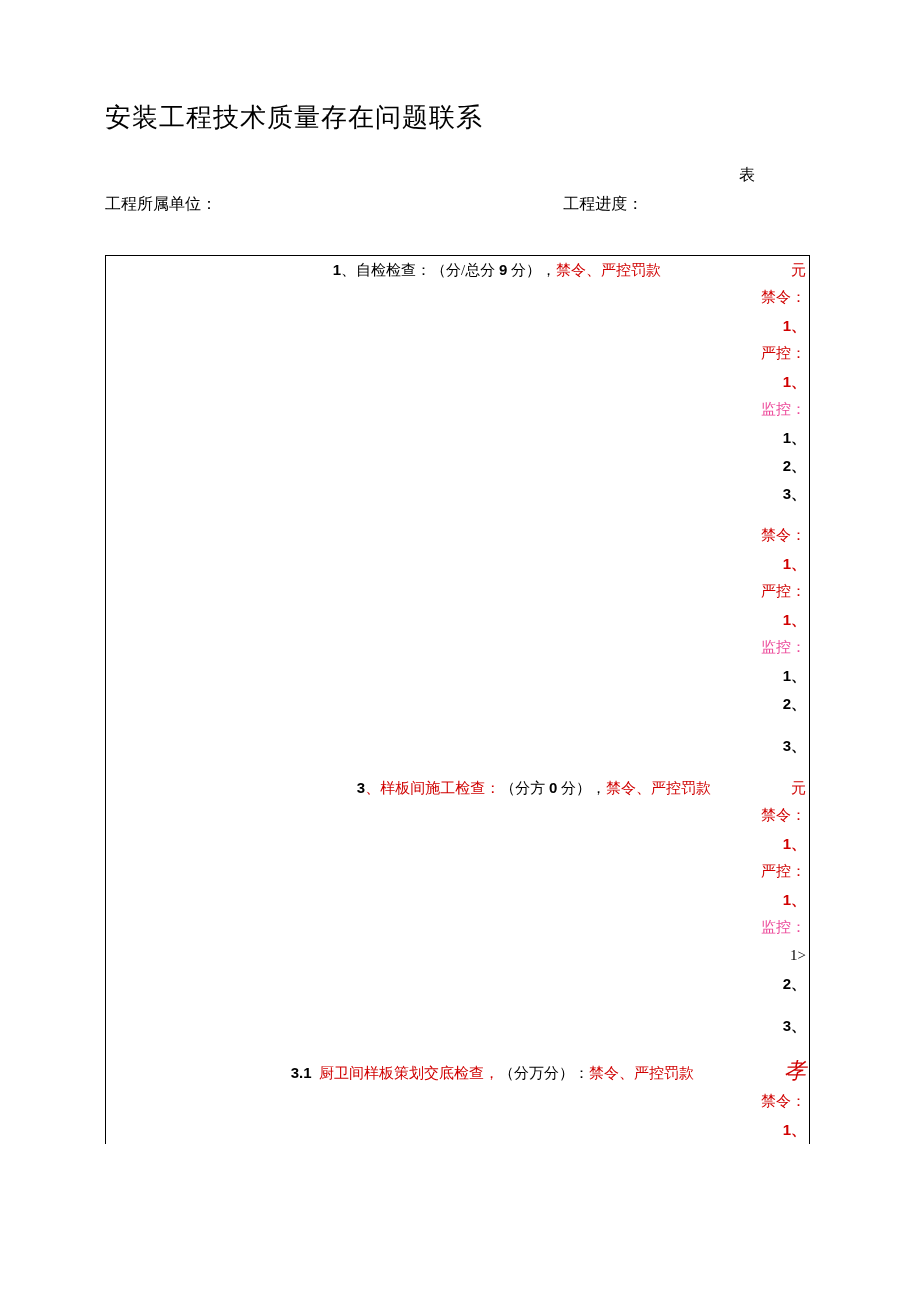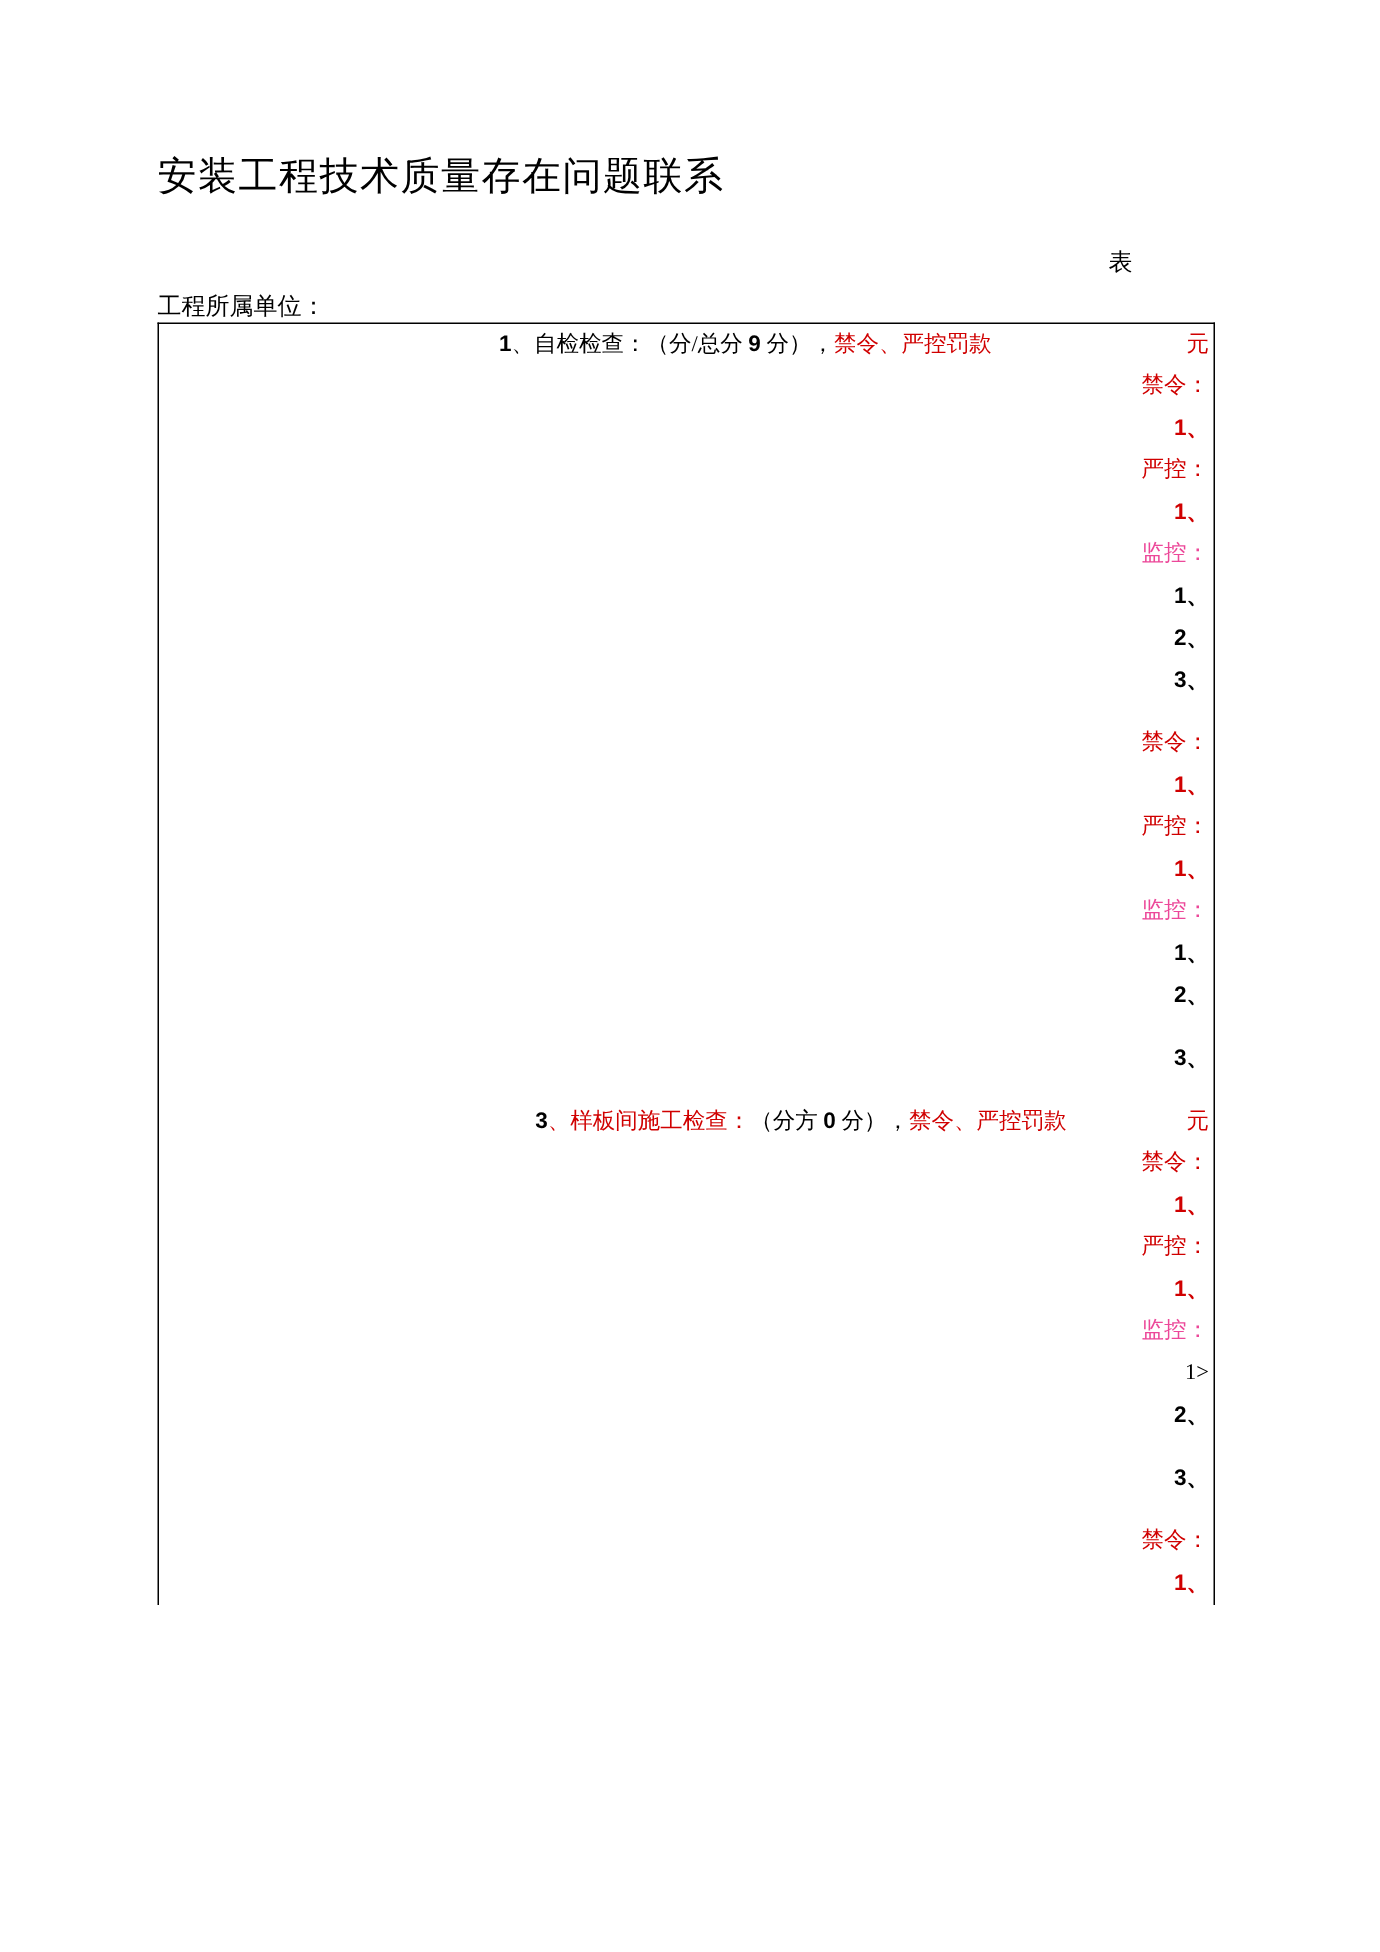--- a/index.html
+++ b/index.html
@@ -24,20 +24,21 @@
     }
     .table-marker {
       text-align: right;
       font-size: 16px;
       padding-right: 55px;
       margin-bottom: 8px;
     }
     .header-row {
       display: flex;
       font-size: 16px;
+      margin-bottom: 40px;
       padding-left: 0;
     }
     .header-left { flex: 0 0 65%; }
     .header-right { flex: 0 0 35%; }
     .content-box {
       border: 1px solid #000;
       border-bottom: none;
       padding: 0;
       font-size: 15px;
       line-height: 1.0;
@@ -64,20 +65,21 @@
     }
   </style>
 </head>
 <body>
 
 <div class="page">
   <h1 class="title">安装工程技术质量存在问题联系</h1>
   <div class="table-marker">表</div>
   <div class="header-row">
     <div class="header-left">工程所属单位：</div>
+    <div class="header-right">工程进度：</div>
   </div>
 
   <div class="content-box">
 
     <div class="line">
       <span class="bold sans">1</span><span>、自检检查：（</span><span>分/总分 </span><span class="bold sans">9</span><span> 分），</span><span class="red">禁令、严控罚款</span><span class="red yuan-offset">元</span>
     </div>
     <div class="line red">禁令：</div>
     <div class="line red bold sans">1、</div>
     <div class="line red">严控：</div>
@@ -106,17 +108,20 @@
     <div class="line red bold sans">1、</div>
     <div class="line red">严控：</div>
     <div class="line red bold sans">1、</div>
     <div class="line black">监控：</div>
     <div class="line">1&gt;</div>
     <div class="line bold sans">2、</div>
     <div class="spacer"></div>
     <div class="line bold sans">3、</div>
     <div class="spacer"></div>
 
+    <div class="line">
+      <span class="bold sans">3.1</span><span>&nbsp;&nbsp;</span><span class="red">厨卫间样板策划交底检查，</span><span>（分万分）：</span><span class="red">禁令、严控罚款</span><span class="script">孝</span>
+    </div>
     <div class="line red">禁令：</div>
     <div class="line red bold sans">1、</div>
 
   </div>
 </div>
 
 </body></html>

